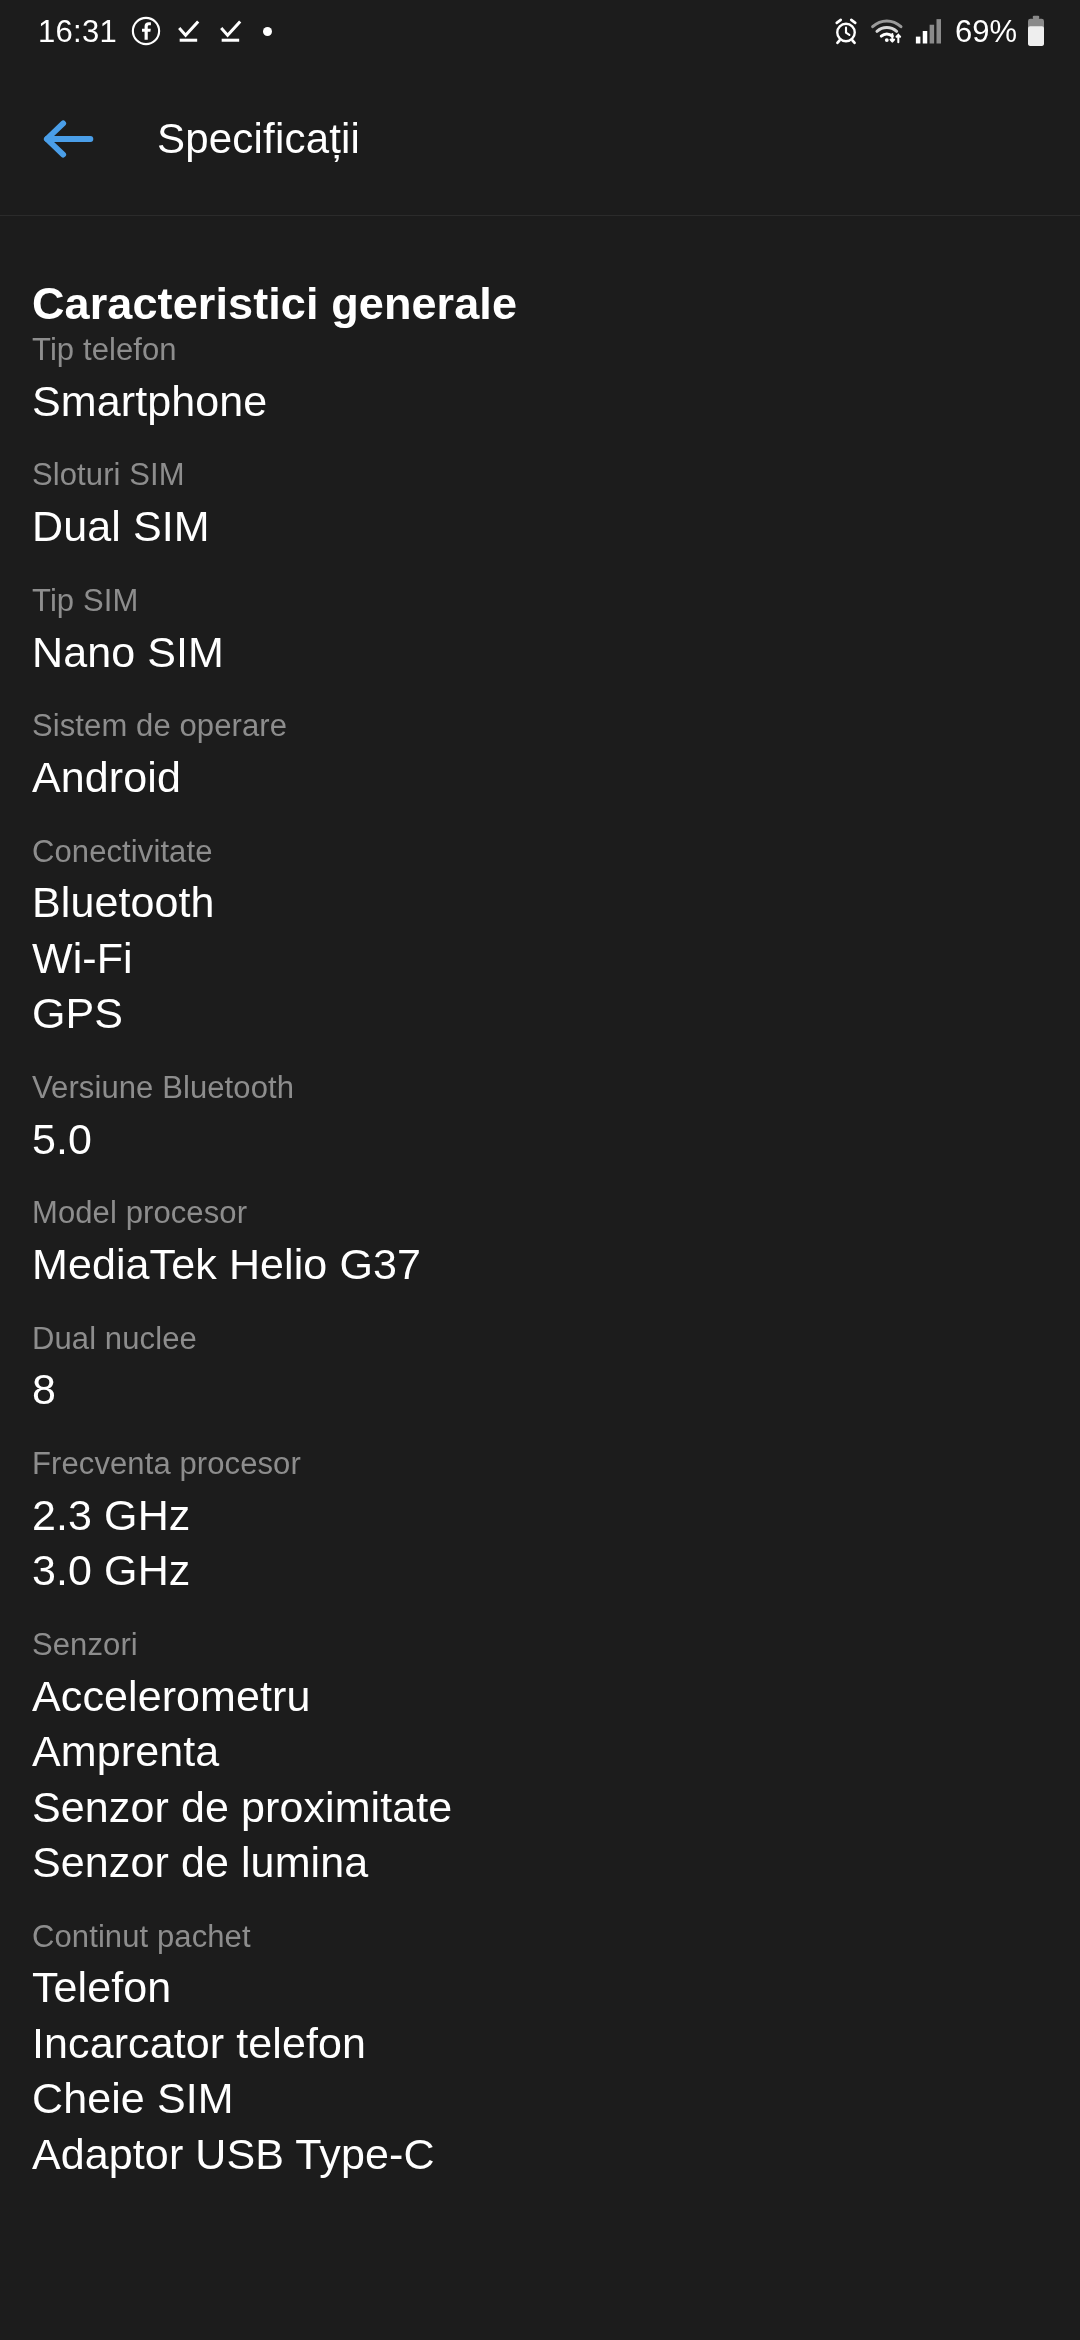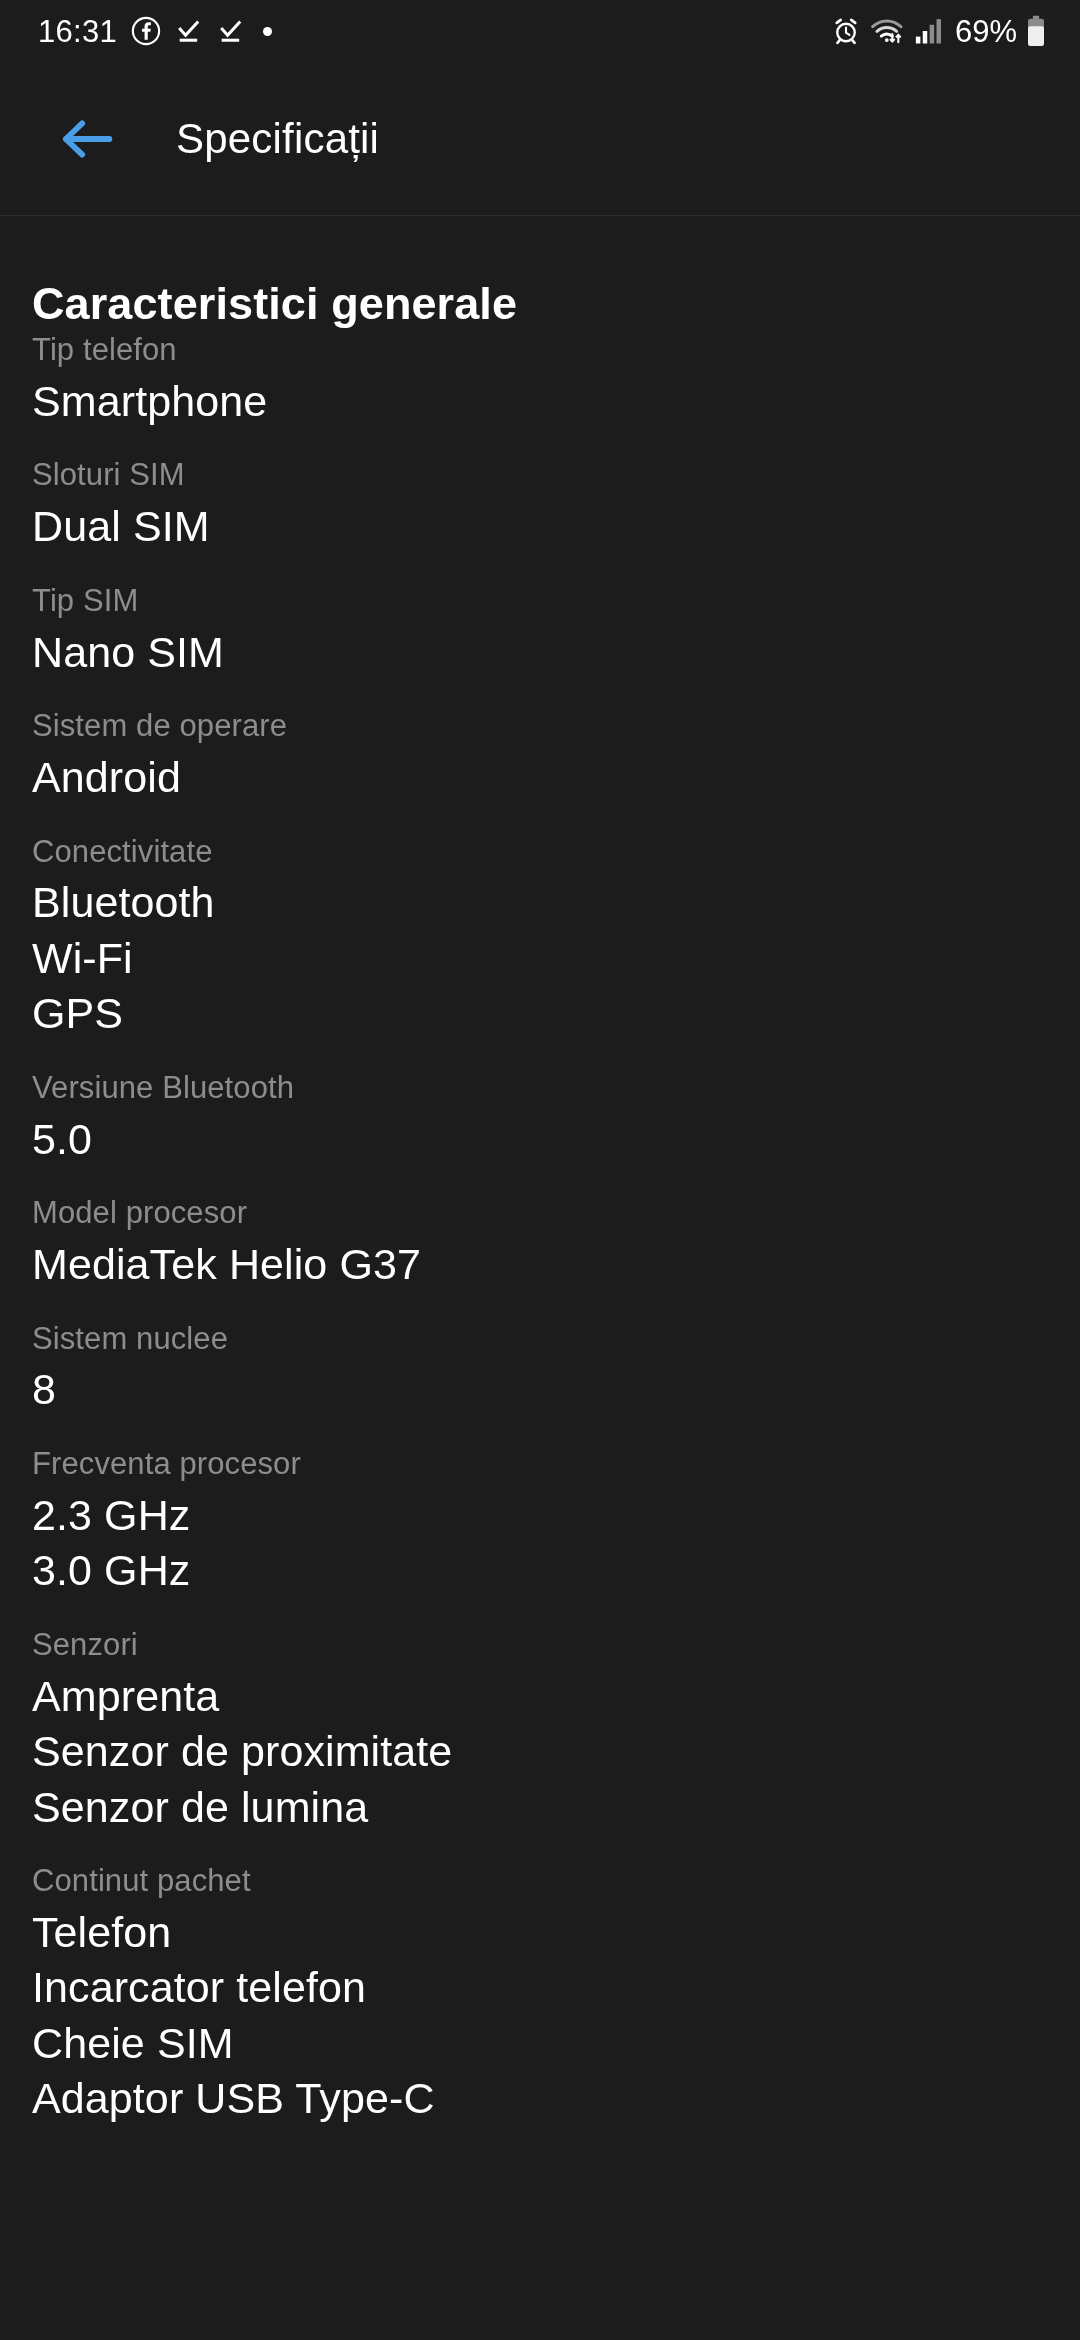--- a/index.html
+++ b/index.html
@@ -61,21 +61,21 @@
     background: #ffffff;
     display: inline-block;
     margin-left: 4px;
   }
 
   
   .appbar {
     height: 154px;
     display: flex;
     align-items: center;
-    padding-left: 50px;
+    padding-left: 31px;
     box-sizing: border-box;
     border-bottom: 1px solid #2b2b2b;
     background: #1c1c1c;
   }
   .back-btn {
     width: 74px;
     height: 74px;
     display: flex;
     align-items: center;
     justify-content: center;
@@ -253,35 +253,36 @@
           <div class="spec-value">5.0</div>
         </div>
       </div>
       <div class="spec-row">
         <div class="spec-label">Model procesor</div>
         <div class="spec-values">
           <div class="spec-value">MediaTek Helio G37</div>
         </div>
       </div>
       <div class="spec-row">
-        <div class="spec-label">Sistem nuclee</div>
+        <div class="spec-label">Dual nuclee</div>
         <div class="spec-values">
           <div class="spec-value">8</div>
         </div>
       </div>
       <div class="spec-row">
         <div class="spec-label">Frecventa procesor</div>
         <div class="spec-values">
           <div class="spec-value">2.3 GHz</div>
           <div class="spec-value">3.0 GHz</div>
         </div>
       </div>
       <div class="spec-row">
         <div class="spec-label">Senzori</div>
         <div class="spec-values">
+          <div class="spec-value">Accelerometru</div>
           <div class="spec-value">Amprenta</div>
           <div class="spec-value">Senzor de proximitate</div>
           <div class="spec-value">Senzor de lumina</div>
         </div>
       </div>
       <div class="spec-row">
         <div class="spec-label">Continut pachet</div>
         <div class="spec-values">
           <div class="spec-value">Telefon</div>
           <div class="spec-value">Incarcator telefon</div>

